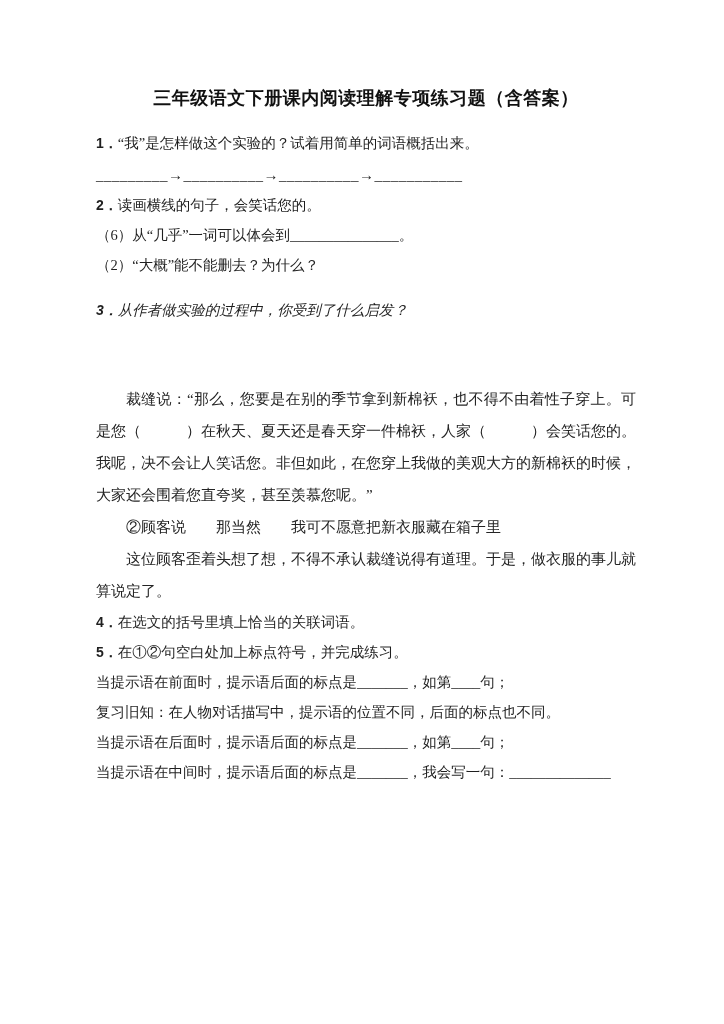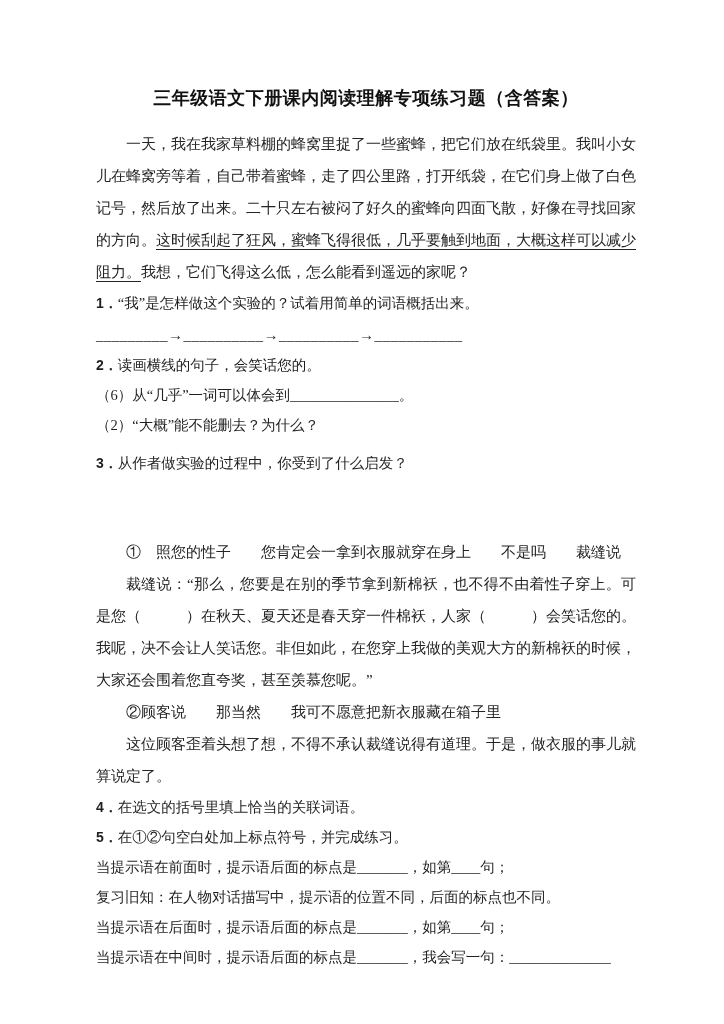--- a/index.html
+++ b/index.html
@@ -53,47 +53,45 @@
     font-size: 14px;
   }
   .blank-line {
     font-size: 15px;
     line-height: 30px;
     margin: 2px 0 0 0;
     letter-spacing: 0.5px;
     color: #1f1f1f;
   }
   .answer-space { height: 58px; }
-  .q3-offset { margin-top: 8px; }
+  .q3-offset { margin-top: 15px; font-style: italic; }
   .q4-offset { margin-top: 0; }
 </style>
 </head>
 <body>
 
 <div class="page">
 
   <h1 class="title">三年级语文下册课内阅读理解专项练习题（含答案）</h1>
 
-  <p class="passage indent"><span>一天，我在我家草料棚的蜂窝里捉了一些蜜蜂，把它们放在纸袋里。我叫小女儿在蜂窝旁等着，自己带着蜜蜂，走了四公里路，打开纸袋，在它们身上做了白色记号，然后放了出来。二十只左右被闷了好久的蜜蜂向四面飞散，好像在寻找回家的方向。</span><span class="underlined">这时候刮起了狂风，蜜蜂飞得很低，几乎要触到地面，大概这样可以减少阻力。</span><span>我想，它们飞得这么低，怎么能看到遥远的家呢？</span></p>
 
   <p class="q"><span class="qnum">1．</span><span>“我”是怎样做这个实验的？试着用简单的词语概括出来。</span></p>
 
   <p class="blank-line">_________→__________→__________→___________</p>
 
   <p class="q"><span class="qnum">2．</span><span>读画横线的句子，会笑话您的。</span></p>
 
   <p class="q">（6）从“几乎”一词可以体会到_______________。</p>
 
   <p class="q">（2）“大概”能不能删去？为什么？</p>
 
   <p class="q q3-offset"><span class="qnum">3．</span><span>从作者做实验的过程中，你受到了什么启发？</span></p>
 
   <div class="answer-space"></div>
 
-  <p class="passage indent">①　照您的性子　　您肯定会一拿到衣服就穿在身上　　不是吗　　裁缝说</p>
 
   <p class="passage indent">裁缝说：“那么，您要是在别的季节拿到新棉袄，也不得不由着性子穿上。可是您（　　　）在秋天、夏天还是春天穿一件棉袄，人家（　　　）会笑话您的。我呢，决不会让人笑话您。非但如此，在您穿上我做的美观大方的新棉袄的时候，大家还会围着您直夸奖，甚至羡慕您呢。”</p>
 
   <p class="passage indent">②顾客说　　那当然　　我可不愿意把新衣服藏在箱子里</p>
 
   <p class="passage indent">这位顾客歪着头想了想，不得不承认裁缝说得有道理。于是，做衣服的事儿就算说定了。</p>
 
   <p class="q q4-offset"><span class="qnum">4．</span><span>在选文的括号里填上恰当的关联词语。</span></p>
 
   <p class="q"><span class="qnum">5．</span><span>在①②句空白处加上标点符号，并完成练习。</span></p>

